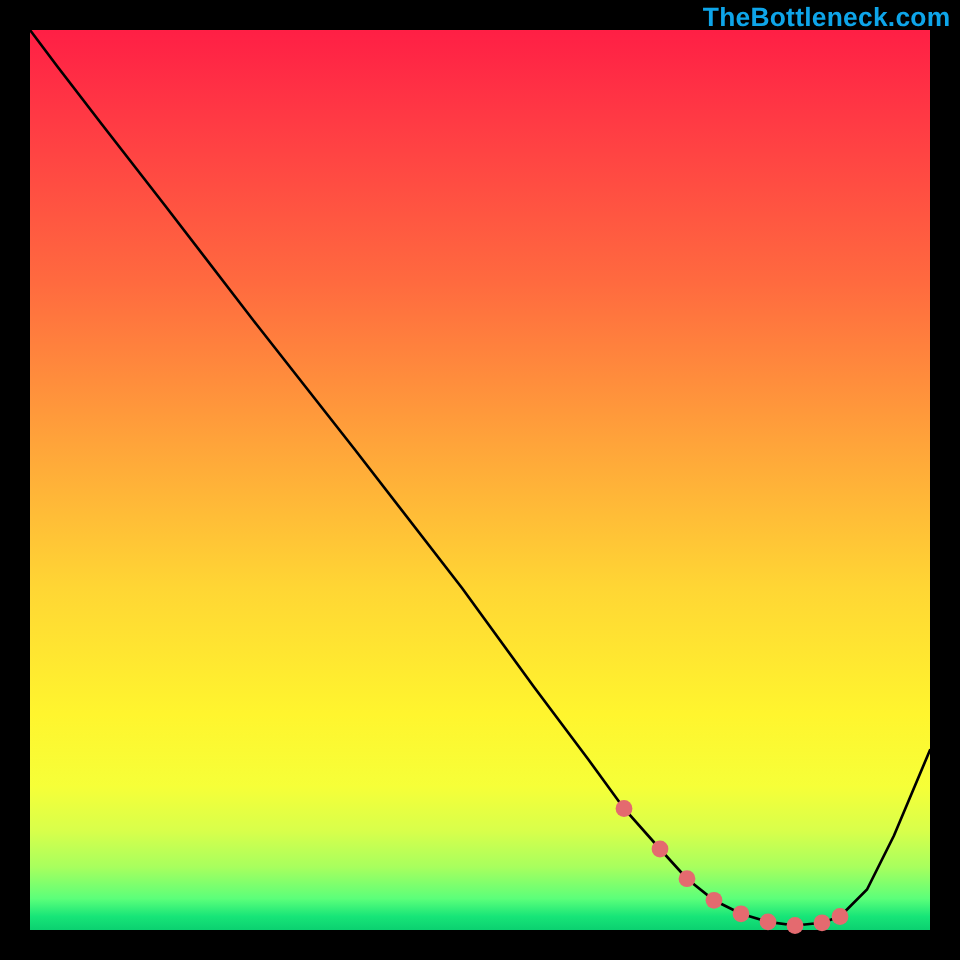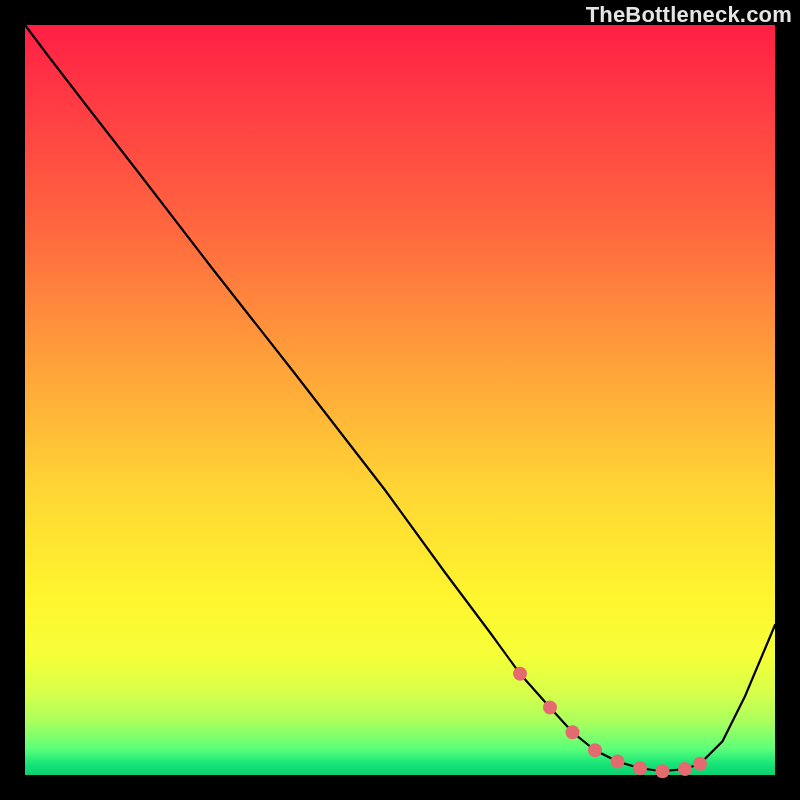--- a/index.html
+++ b/index.html
@@ -22,21 +22,21 @@
     height: 800px;
     display: block;
   }
   .watermark {
     position: absolute;
     top: 2px;
     right: 8px;
     font-family: Arial, Helvetica, sans-serif;
     font-size: 22px;
     font-weight: 600;
-    color: #e5e5e5;
+    color: #0ea5e9;
     letter-spacing: 0.2px;
     user-select: none;
   }
 </style>
 </head>
 <body>
 
 <div class="stage">
 
   <svg class="chart" viewBox="0 0 800 800">

